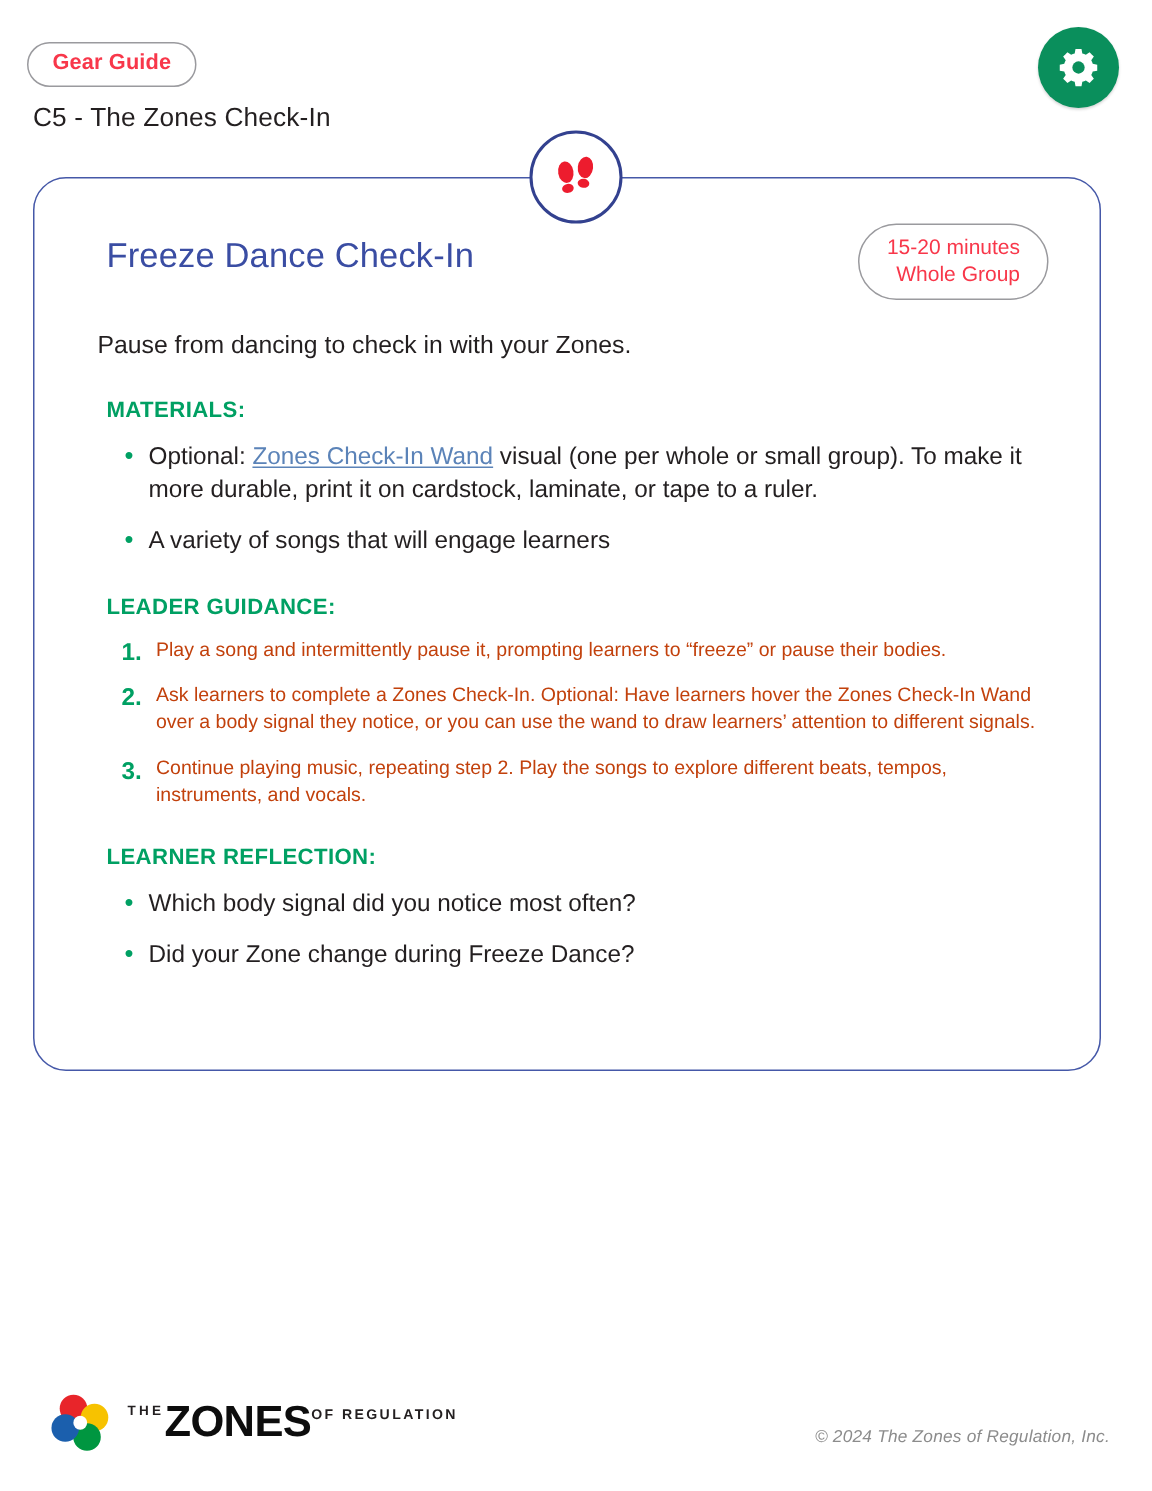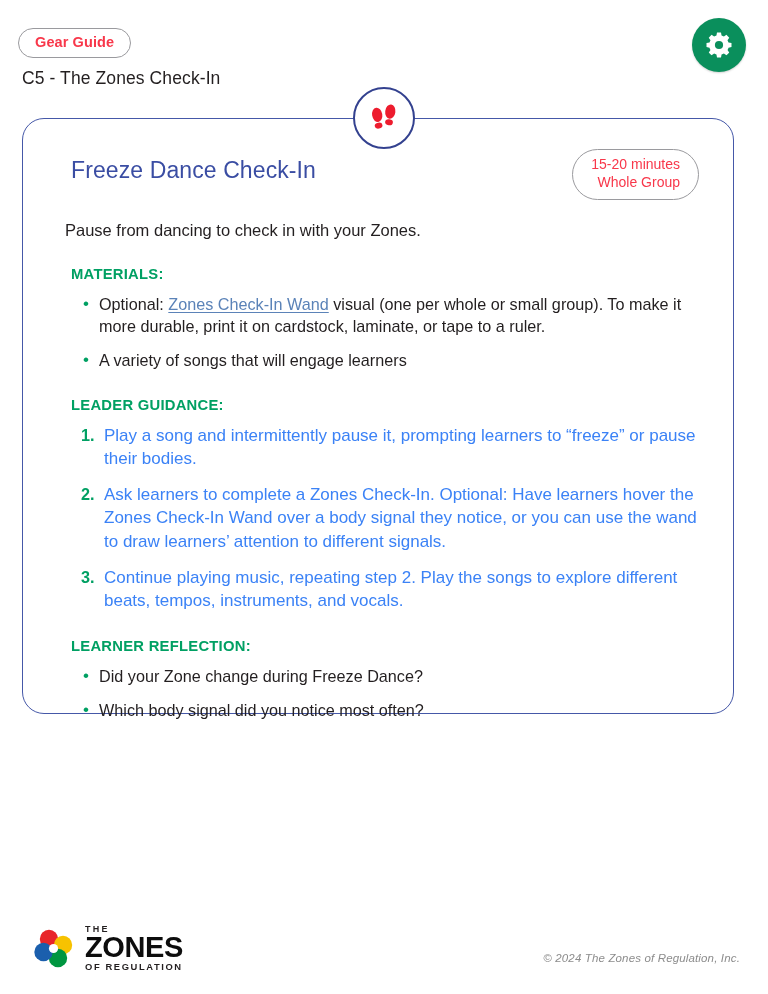--- a/index.html
+++ b/index.html
@@ -162,23 +162,23 @@
     color: #00a063;
     font-size: 17px;
     line-height: 1.37;
   }
 
   
   ol.steps { list-style: none; margin: 0; padding: 0 0 0 10px; counter-reset: stepcount; }
   ol.steps > li {
     position: relative;
     padding-left: 23px;
-    font-size: 17px;
+    font-size: 13px;
     line-height: 1.37;
-    color: #3b82f6;
+    color: #c2410c;
     margin-bottom: 13px;
   }
   ol.steps > li:last-child { margin-bottom: 0; }
   ol.steps > li::before {
     counter-increment: stepcount;
     content: counter(stepcount) ".";
     position: absolute;
     left: 0;
     top: 0;
     color: #00a063;
@@ -201,21 +201,21 @@
   }
   .logo {
     position: absolute;
     left: 30px;
     bottom: 22px;
     display: flex;
     align-items: center;
     gap: 7px;
   }
   .logo-mark { width: 48px; height: 48px; display:block; }
-  .logo-text { display:flex; flex-direction: column; justify-content:center; }
+  .logo-text { display:flex; flex-direction: row; justify-content:center; }
   .logo-the {
     font-size: 9px;
     font-weight: 700;
     letter-spacing: 2.2px;
     color: #231f20;
     line-height: 1;
     margin-bottom: 1px;
   }
   .logo-zones {
     font-size: 29px;
@@ -285,22 +285,22 @@
           <div class="section-heading">LEADER GUIDANCE:</div>
           <ol class="steps">
             <li><span>Play a song and intermittently pause it, prompting learners to “freeze” or pause their bodies.</span></li>
             <li><span>Ask learners to complete a Zones Check-In. Optional: Have learners hover the Zones Check-In Wand over a body signal they notice, or you can use the wand to draw learners’ attention to different signals.</span></li>
             <li><span>Continue playing music, repeating step 2. Play the songs to explore different beats, tempos, instruments, and vocals.</span></li>
           </ol>
         </div>
         <div class="section">
           <div class="section-heading">LEARNER REFLECTION:</div>
           <ul class="bullets">
+            <li><span>Which body signal did you notice most often?</span></li>
             <li><span>Did your Zone change during Freeze Dance?</span></li>
-            <li><span>Which body signal did you notice most often?</span></li>
           </ul>
         </div>
       </div>
 
   </div>
 </div>
 
 <div class="footprint-badge">
   <svg width="40" height="40" viewBox="0 0 40 40" aria-hidden="true">
 

